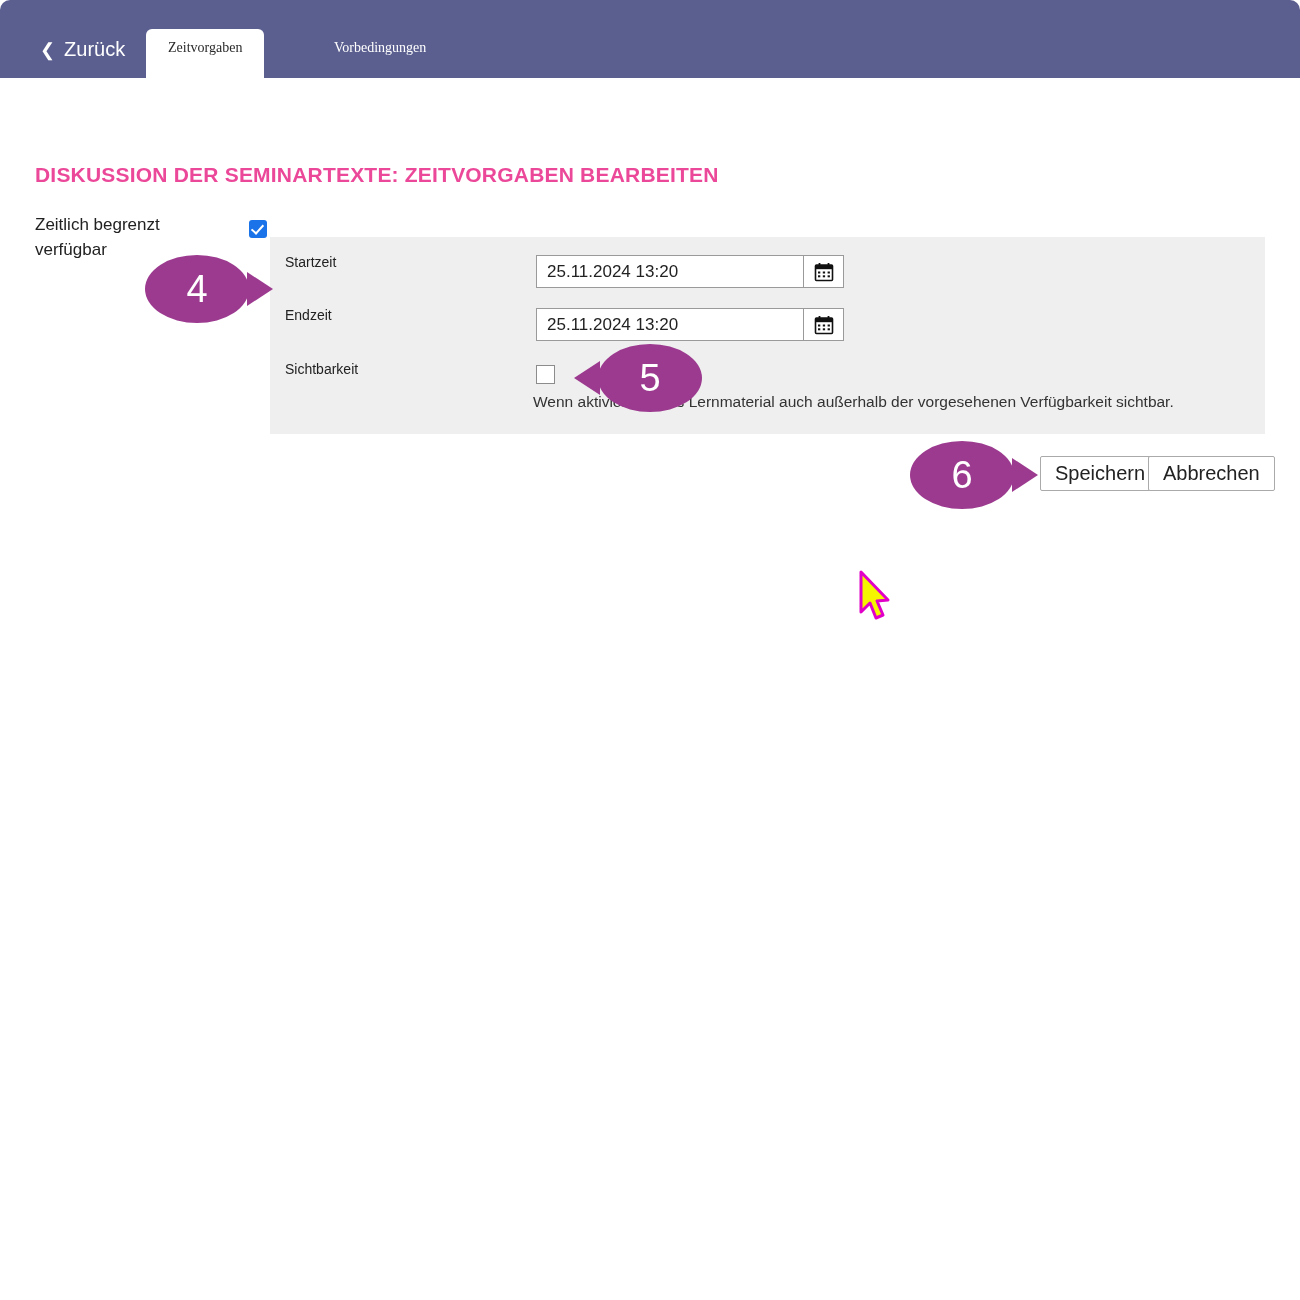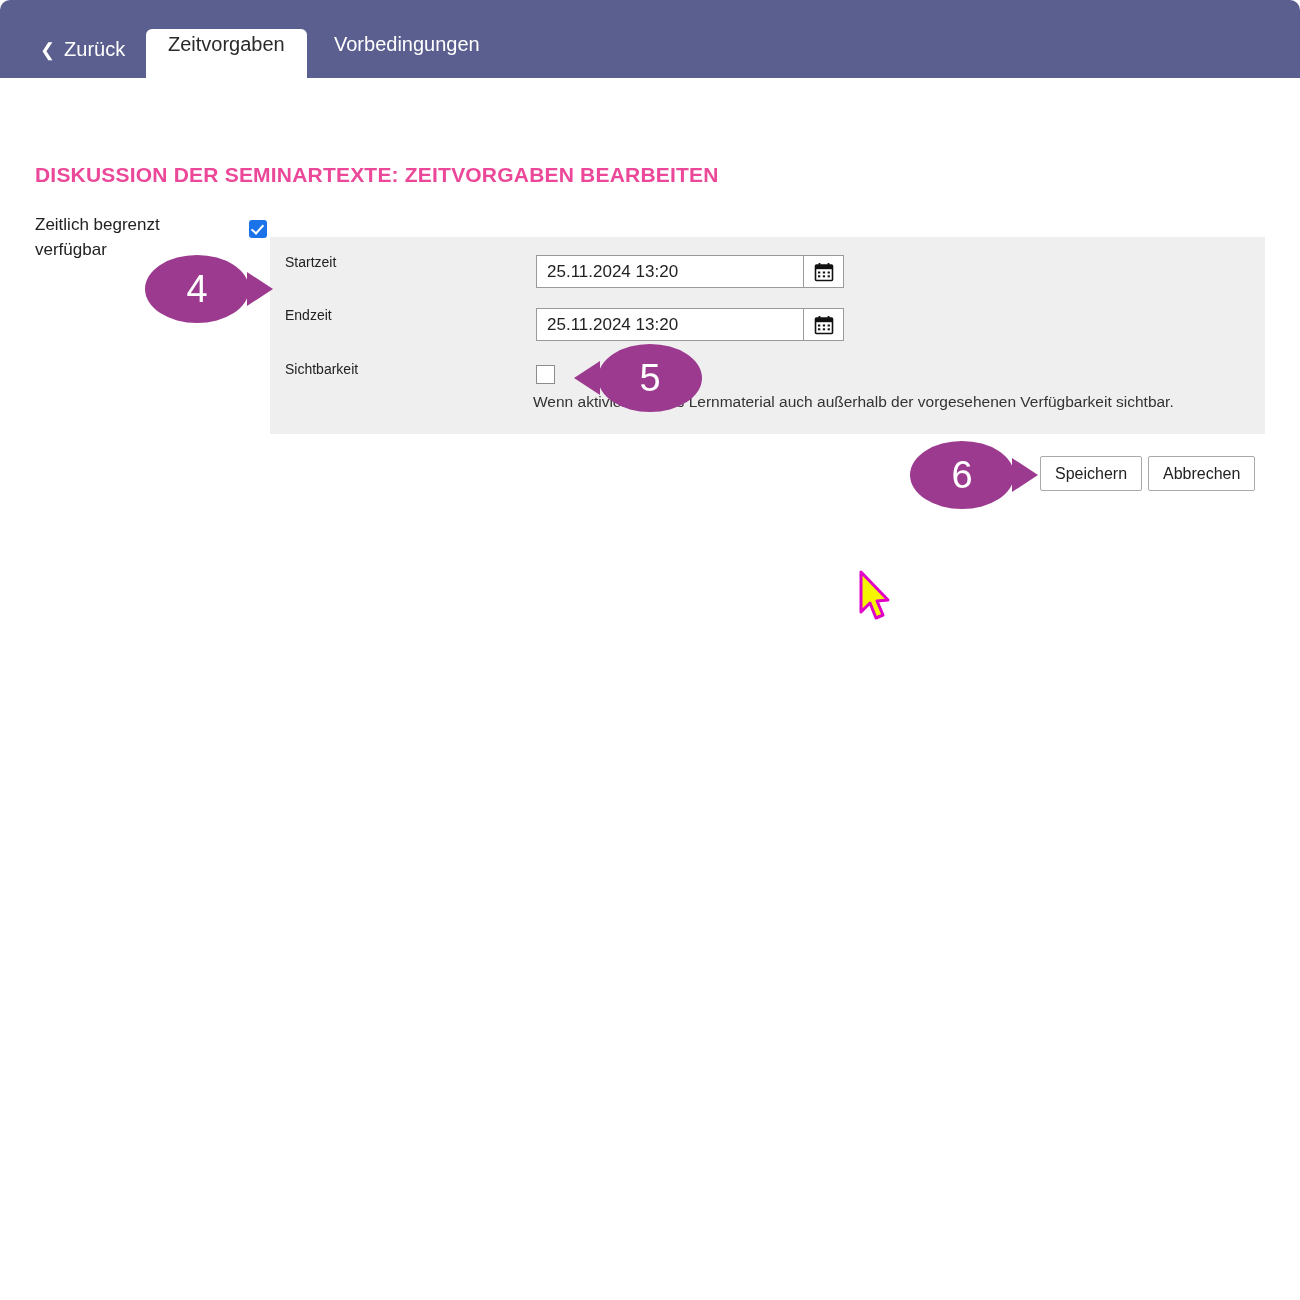--- a/index.html
+++ b/index.html
@@ -42,25 +42,26 @@
   }
   .back-chevron {
     display: inline-block;
     font-size: 18px;
     line-height: 1;
     transform: translateY(0px);
   }
   .tab {
     position: absolute;
     top: 29px;
-    font-size: 20px;
-    padding: 4px 22px 12px 22px;
+    font-size: 14px;
+    padding: 11px 22px 12px 22px;
     box-sizing: border-box;
     cursor: pointer;
     user-select: none;
+    font-family: Liberation Serif, serif;
   }
   .tab-active {
     left: 146px;
     background: #ffffff;
     color: #2a2a2a;
     border-top-left-radius: 6px;
     border-top-right-radius: 6px;
     height: 49px;
   }
   .tab-inactive {
@@ -189,21 +190,21 @@
     white-space: nowrap;
   }
 
   .btn {
     position: absolute;
     height: 35px;
     background: #ffffff;
     border: 1px solid #aaaaaa;
     box-sizing: border-box;
     font-family: "Liberation Sans", sans-serif;
-    font-size: 16px;
+    font-size: 20px;
     color: #222222;
     cursor: pointer;
     border-radius: 2px;
     padding: 0 14px;
   }
   .btn-save   { left: 1040px; top: 456px; }
   .btn-cancel { left: 1148px; top: 456px; }
 
   
   .callout {

